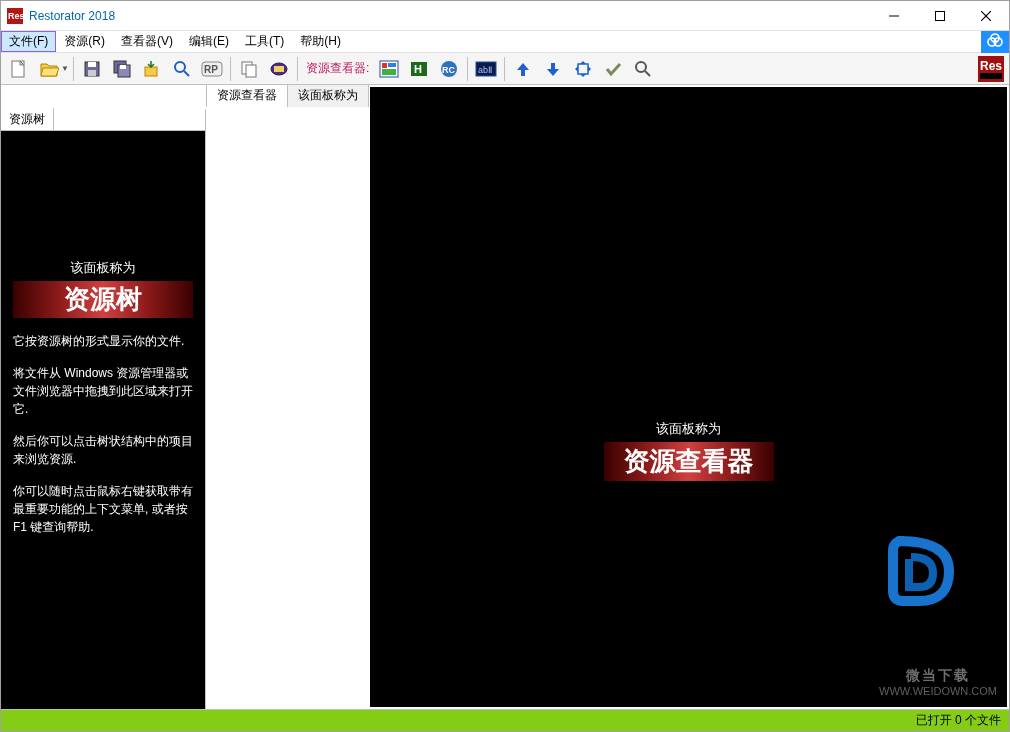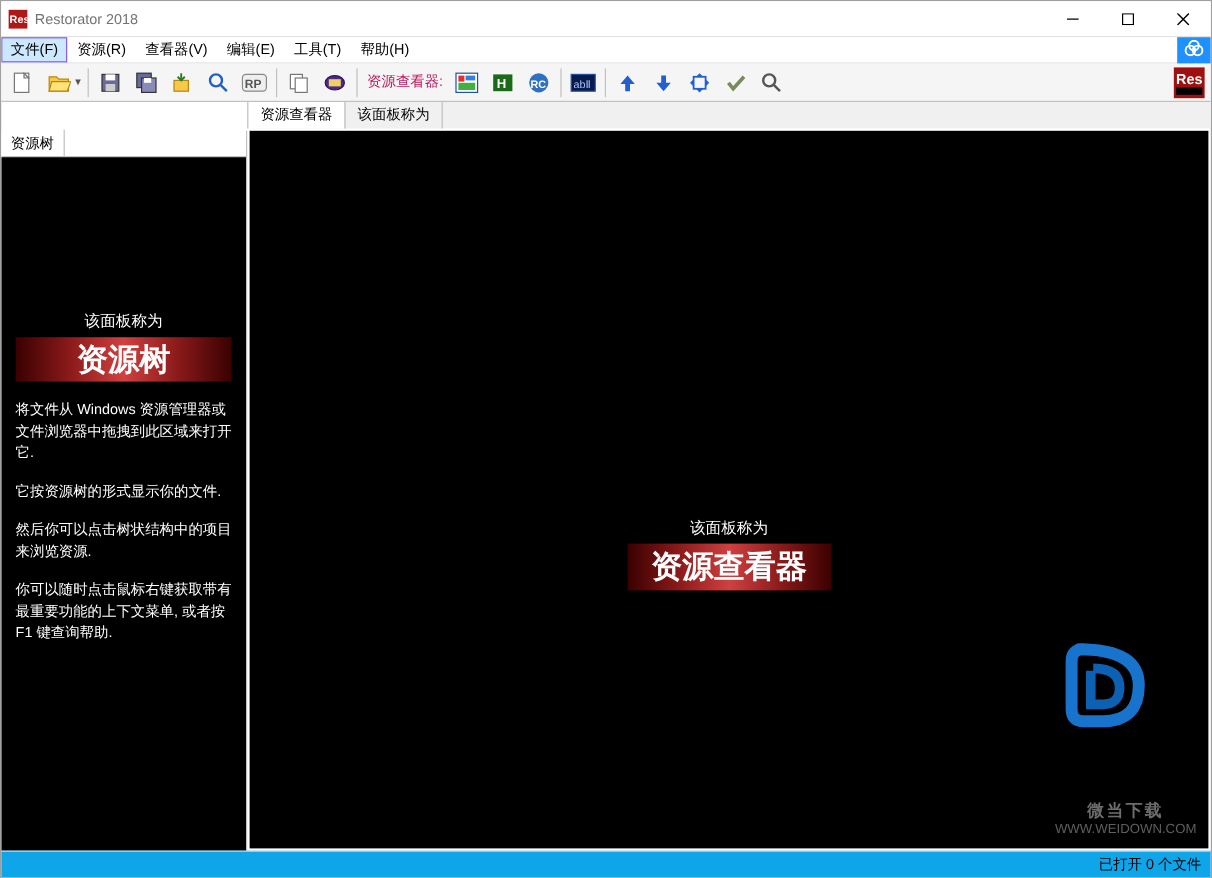--- a/index.html
+++ b/index.html
@@ -1,20 +1,20 @@
 <!DOCTYPE html>
 <html><head>
 <meta charset="utf-8">
 <style>
 * { margin: 0; padding: 0; box-sizing: border-box; font-family: "Microsoft YaHei", "SimSun", Arial, sans-serif; }
 body { background: #fff; width: 1010px; height: 732px; overflow: hidden; display: flex; flex-direction: column; border: 1px solid #a0a0a0; }
 
 .titlebar { height: 30px; display: flex; align-items: center; background: #fff; border-bottom: 1px solid #e0e0e0; }
 .titlebar .app-icon { width: 16px; height: 16px; margin-left: 6px; margin-right: 6px; display:inline-flex; align-items:center; justify-content:center; }
-.titlebar .title { font-size: 12px; color: #737373; flex: 1; }
+.titlebar .title { font-size: 12px; color: #0369a1; flex: 1; }
 .titlebar .win-controls { display: flex; height: 100%; }
 .titlebar .win-btn { width: 46px; height: 100%; display: flex; align-items: center; justify-content: center; font-size: 12px; color: #000; cursor: default; }
 
 .menubar { height: 22px; display: flex; align-items: center; background: #fff; font-size: 12px; border-bottom: 1px solid #e0e0e0; }
 .menubar .menu-item { padding: 2px 8px; cursor: default; }
 .menubar .menu-item.selected { background: #cce8ff; border: 1px solid #8b5cf6; padding: 1px 7px; }
 .menubar .right-box { margin-left: auto; width: 28px; height: 22px; background: #1e90ff; display:flex; align-items:center; justify-content:center; color:#fff; }
 
 .toolbar { height: 32px; display: flex; align-items: center; background: #f5f5f5; border-bottom: 1px solid #c0c0c0; padding: 0 4px; gap: 2px; }
 .toolbar .tb-btn { width: 28px; height: 28px; display: flex; align-items: center; justify-content: center; cursor: default; }
@@ -25,33 +25,33 @@
 .main-area { flex: 1; display: flex; overflow: hidden; }
 .left-panel { width: 205px; display: flex; flex-direction: column; border-right: 1px solid #c0c0c0; margin-top: 24px; }
 .left-panel .panel-tab-row { height: 22px; display: flex; align-items: center; font-size: 12px; background: #fff; border-bottom: 1px solid #c0c0c0; }
 .left-panel .panel-tab { padding: 3px 8px; border-right: 1px solid #c0c0c0; }
 .left-panel .panel-body { flex: 1; background: #000; color: #fff; padding: 8px 12px; font-size: 12px; display:flex; flex-direction:column; }
 .panel-body .heading-small { text-align: center; font-size: 13px; margin-top: 120px; }
 .panel-body .heading-big-wrap { background: linear-gradient(90deg,#3a0000,#8b1a1a,#d04040,#8b1a1a,#3a0000); padding: 1px 0; margin: 4px 0 14px 0; text-align:center; }
 .panel-body .heading-big { font-size: 26px; font-weight: bold; color: #fff; }
 .panel-body p { margin-bottom: 14px; line-height: 1.5; font-size: 12px; }
 
-.right-panel { flex: 1; display: flex; flex-direction: column; }
+.right-panel { flex: 1; display: flex; flex-direction: row; }
 .right-panel .panel-tab-row { height: 22px; display: flex; align-items: flex-end; font-size: 12px; background: #f0f0f0; }
 .right-panel .panel-tab { padding: 3px 10px; border: 1px solid #c0c0c0; background: #fff; border-bottom: none; margin-right: -1px; cursor: default; }
 .right-panel .panel-tab.inactive { background: #f0f0f0; }
 .right-panel .panel-body { flex: 1; background: #000; color: #fff; display: flex; flex-direction: column; align-items: center; justify-content: center; font-size: 13px; margin: 2px; position: relative; }
 .right-panel .panel-body .heading-small { text-align: center; font-size: 13px; }
 .right-panel .panel-body .heading-big-wrap { background: linear-gradient(90deg,#3a0000,#8b1a1a,#d04040,#8b1a1a,#3a0000); padding: 2px 20px; margin: 4px 0 14px 0; text-align:center; }
 .right-panel .panel-body .heading-big { font-size: 26px; font-weight: bold; color: #fff; }
 .right-panel .panel-body .body-text { width: 200px; line-height: 1.6; font-size: 12px; }
 .right-panel .panel-body .body-text p { margin-bottom: 12px; }
 .inline-icon { display:inline-block; vertical-align:middle; border:1px solid #5080c0; background:#0a1a3a; color:#fff; font-size:8px; padding:0 2px; line-height:12px; }
 
-.statusbar { height: 22px; border-top: 1px solid #c0c0c0; display: flex; align-items: center; justify-content: flex-end; font-size: 12px; padding: 0 8px; background: #0ea5e9; }
+.statusbar { height: 22px; border-top: 1px solid #c0c0c0; display: flex; align-items: center; justify-content: flex-end; font-size: 12px; padding: 0 8px; background: #84cc16; }
 
 .watermark { position: absolute; right: 10px; bottom: 10px; opacity: 0.8; text-align:center; pointer-events:none; }
 .watermark .wm-text { color: #888; font-size: 14px; font-weight: bold; letter-spacing: 2px; margin-top: 48px; }
 .watermark .wm-sub { color: #777; font-size: 11px; }
 
 svg { display: block; }
 </style>
 </head>
 <body>
 
@@ -232,22 +232,22 @@
 
   <div class="left-panel">
     <div class="panel-tab-row">
       <div class="panel-tab">资源树</div>
     </div>
     <div class="panel-body">
       <div class="heading-small">该面板称为</div>
       <div class="heading-big-wrap">
         <div class="heading-big">资源树</div>
       </div>
+      <p>它按资源树的形式显示你的文件.</p>
       <p>将文件从 Windows 资源管理器或文件浏览器中拖拽到此区域来打开它.</p>
-      <p>它按资源树的形式显示你的文件.</p>
       <p>然后你可以点击树状结构中的项目来浏览资源.</p>
       <p>你可以随时点击鼠标右键获取带有最重要功能的上下文菜单, 或者按 F1 键查询帮助.</p>
     </div>
   </div>
 
   <div class="right-panel">
     <div class="panel-tab-row">
       <div class="panel-tab">资源查看器</div>
       <div class="panel-tab inactive">该面板称为</div>
     </div>

